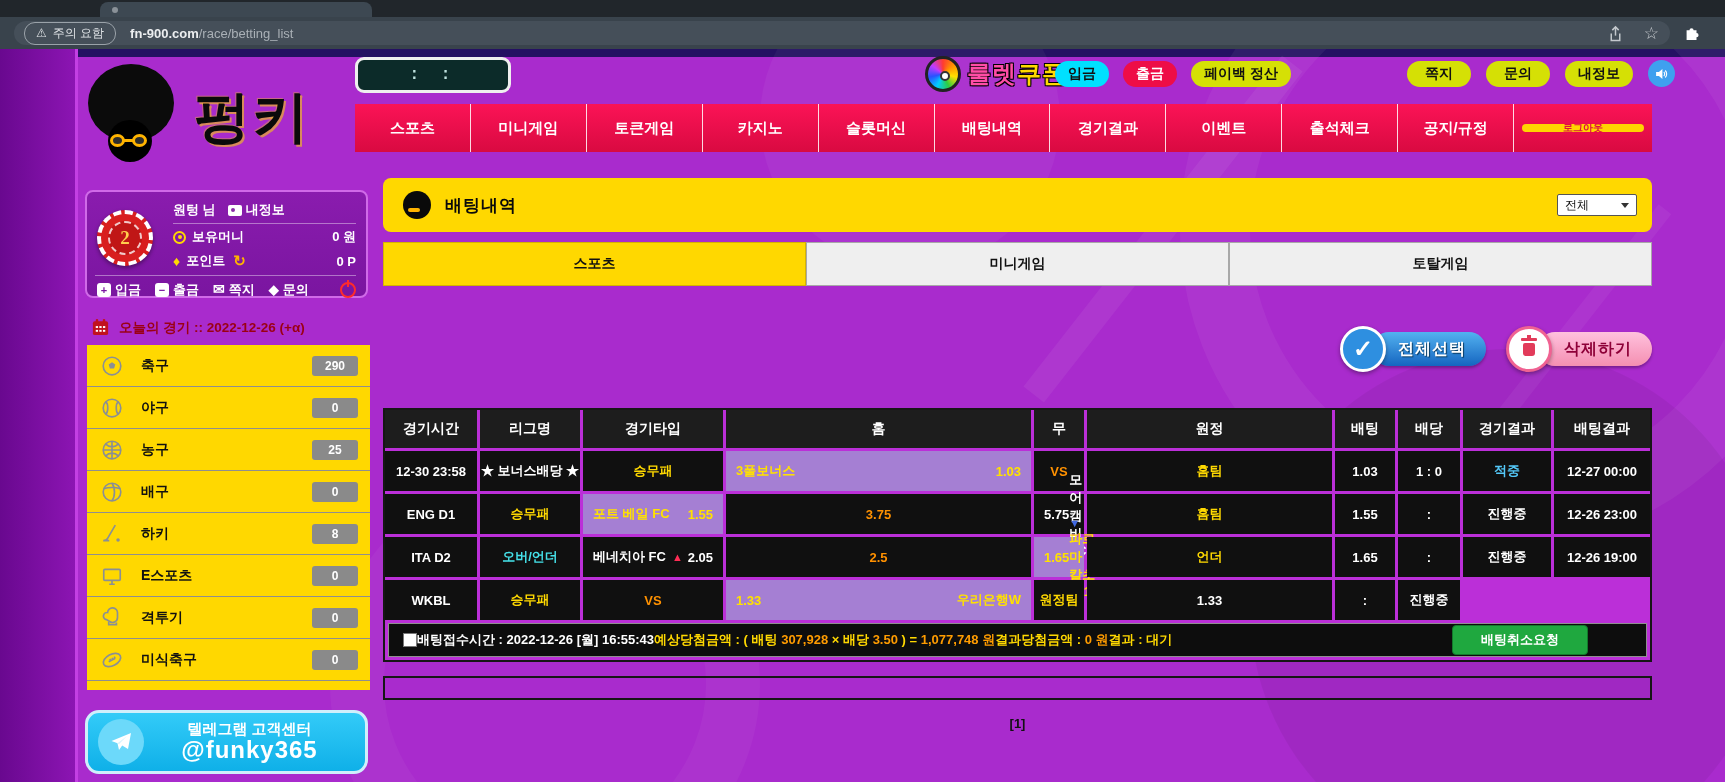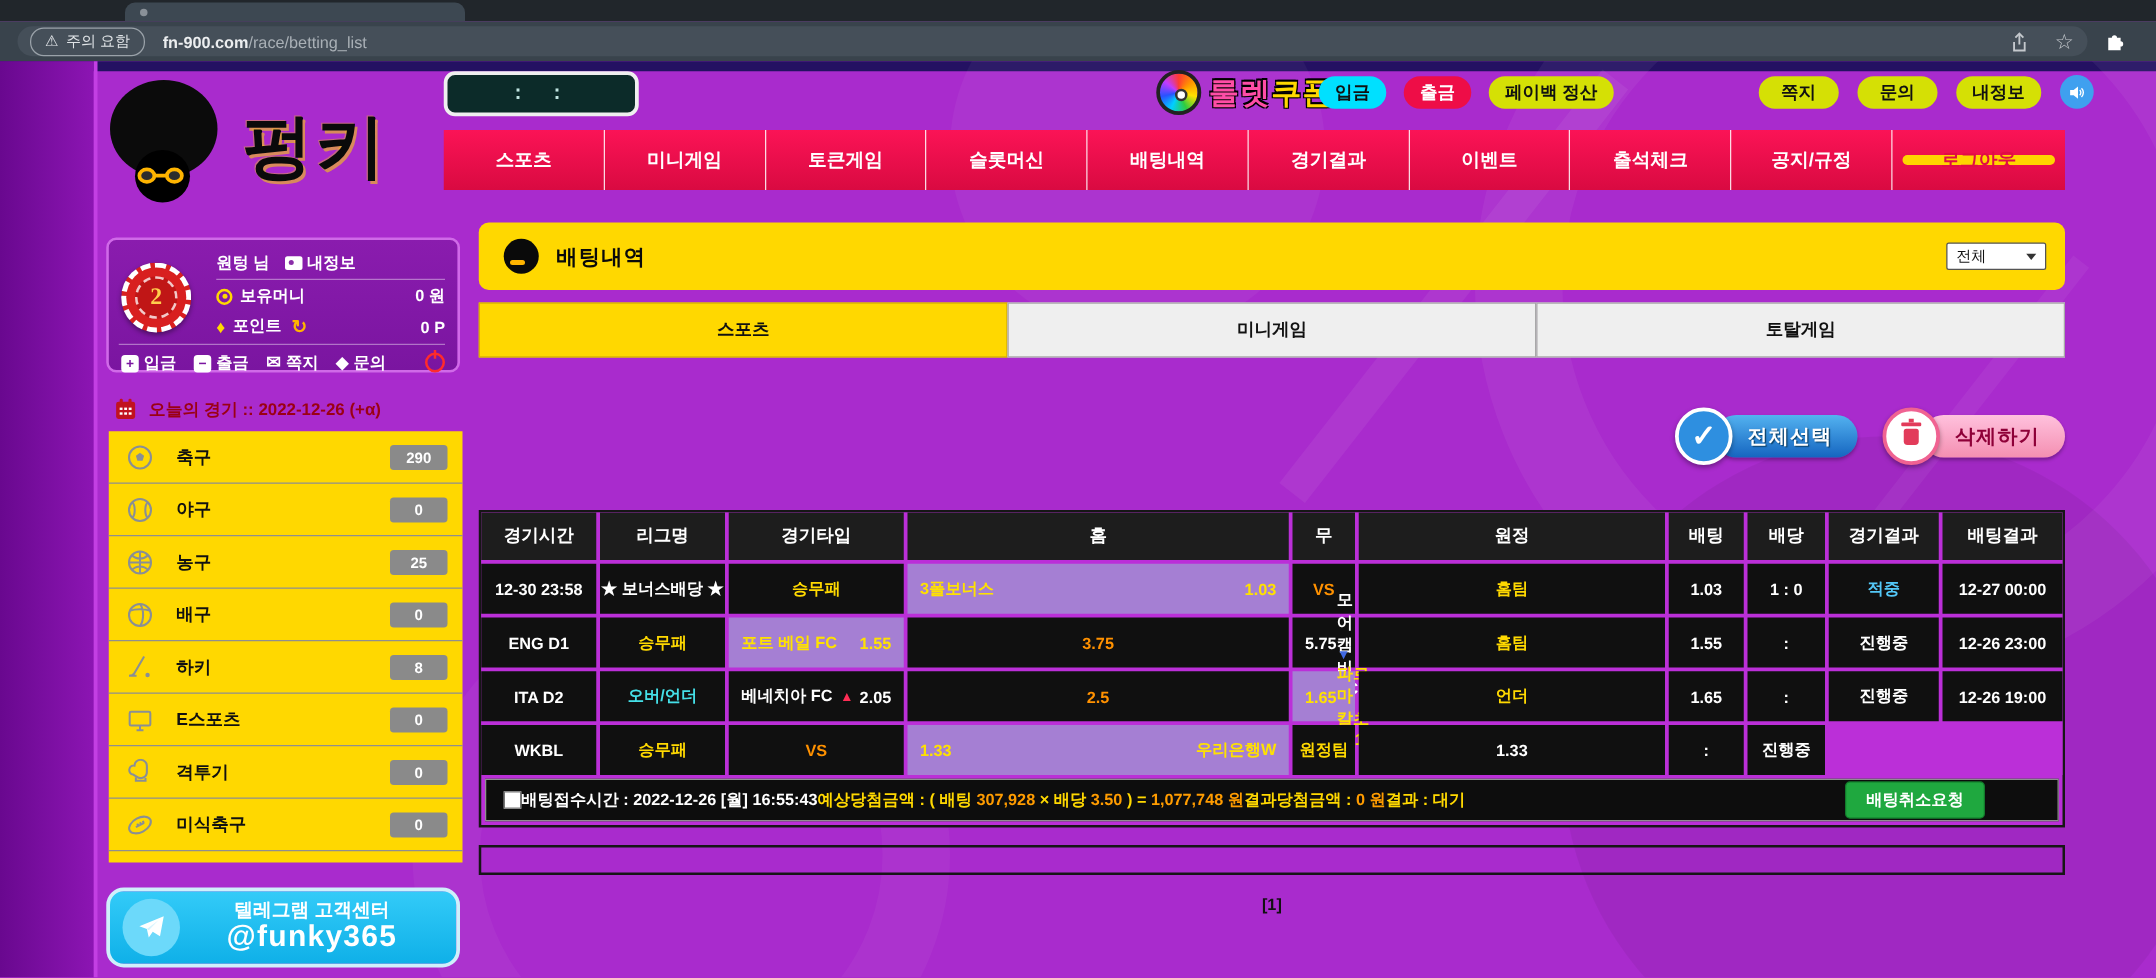--- a/index.html
+++ b/index.html
@@ -63,21 +63,21 @@
   .b-cyan { background:#00e0ff; margin-right:14px; min-width:52px; }
   .b-red { background:#ee0d47; color:#fff; margin-right:14px; min-width:52px; }
   .b-lime { background:#d5e005; margin-right:15px; min-width:64px; }
   .gap-big { margin-right:116px !important; }
   .speaker { width:27px; height:27px; border-radius:50%; background:#3fa0ef; display:flex; align-items:center; justify-content:center; }
 
   
   .navbar { left:355px; top:104px; width:1297px; height:48px; display:flex; align-items:stretch;
     background:linear-gradient(#fb1356,#d90a41); }
   .nav-item { flex:1; display:flex; align-items:center; justify-content:center; color:#fff; font-size:15px; font-weight:900; border-right:1px solid rgba(255,255,255,.85); cursor:pointer; }
-  .nav-logout { width:122px; margin:20px 8px; background:#ffd400; color:#e00c45; border-radius:17px; display:flex; align-items:center; justify-content:center; font-size:15px; font-weight:900; cursor:pointer; }
+  .nav-logout { width:122px; margin:20px 8px; background:#ffd400; color:#e00c45; border-radius:17px; display:flex; align-items:center; justify-content:center; font-size:10px; font-weight:900; cursor:pointer; }
 
   
   .sidebar { left:85px; top:49px; width:283px; height:733px; }
   .s-abs { position:absolute; }
   .user-panel { top:141px; left:0; width:283px; height:108px; border:2px solid #d06ae8; border-radius:8px; background:linear-gradient(#8a1cae,#7a15a0); padding:6px 10px 4px 8px; }
   .up-row { display:flex; align-items:center; height:24px; color:#fff; font-size:13px; font-weight:bold; }
   .chip { position:absolute; left:10px; top:18px; width:56px; height:56px; border-radius:50%; background:#d81f1f; border:4px dashed #fff; box-shadow:0 2px 4px rgba(0,0,0,.4); display:flex; align-items:center; justify-content:center; }
   .chip-in { width:34px; height:34px; border-radius:50%; background:#c01616; border:2px dashed #f2caca; display:flex; align-items:center; justify-content:center; color:#ffcf4d; font-family:"Liberation Serif", serif; font-weight:bold; font-size:19px; }
   .up-right { margin-left:78px; }
   .idcard { display:inline-block; width:14px; height:11px; background:#fff; border-radius:2px; position:relative; margin:0 4px 0 12px; }
@@ -145,21 +145,21 @@
   .yellow { color:#ffd900 !important; }
   .cyan { color:#45e0e8 !important; }
   .orange { color:#ff9100 !important; }
   .win { color:#54c8f8 !important; }
   .mk-up { color:#ff2d55; font-size:11px; margin-left:6px; }
   .mk-dn { color:#4169e1; font-size:11px; margin-right:6px; }
 
   .slip { margin:3px 3px 0 3px; height:34px; background:#0d0d0d; border:1px solid #8f8f8f; display:flex; align-items:center; padding:0 14px; font-size:13px; font-weight:bold; color:#fff; }
   .slip .cb { width:14px; height:14px; background:#fff; border:1px solid #777; cursor:pointer; }
   .gold { color:#ffd800; } .num { color:#ff9c00; }
-  .cancel { margin-left:auto; margin-right:44px; background:#1fa83f; border:1px solid #127a2b; border-radius:4px; color:#fff; font-size:13px; font-weight:800; padding:5px 16px; cursor:pointer; }
+  .cancel { margin-left:auto; margin-right:44px; background:#1fa83f; border:1px solid #127a2b; border-radius:4px; color:#fff; font-size:13px; font-weight:800; padding:5px 28px; cursor:pointer; }
 
   .emptybox { position:absolute; top:627px; left:0; width:1269px; height:24px; border:2px solid #161616; }
   .pagenum { position:absolute; top:667px; left:0; width:1269px; text-align:center; color:#111; font-size:13px; font-weight:bold; }
 </style>
 </head>
 <body>
 
 <div class="tabstrip">
   <div class="tab">
       <span class="fav"></span>
@@ -231,20 +231,21 @@
         <path fill="#fff" d="M3 7v6h4l5 4V3L7 7H3z"></path>
         <path fill="none" stroke="#fff" stroke-width="1.6" d="M14 7a4.2 4.2 0 0 1 0 6M16 5a7 7 0 0 1 0 10"></path>
       </svg>
   </div>
 </div>
 
 <div class="z navbar">
   <div class="nav-item">스포츠</div>
   <div class="nav-item">미니게임</div>
   <div class="nav-item">토큰게임</div>
+  <div class="nav-item">카지노</div>
   <div class="nav-item">슬롯머신</div>
   <div class="nav-item">배팅내역</div>
   <div class="nav-item">경기결과</div>
   <div class="nav-item">이벤트</div>
   <div class="nav-item">출석체크</div>
   <div class="nav-item">공지/규정</div>
   <div class="nav-logout">로그아웃</div>
 </div>
 
 <div class="z sidebar">

